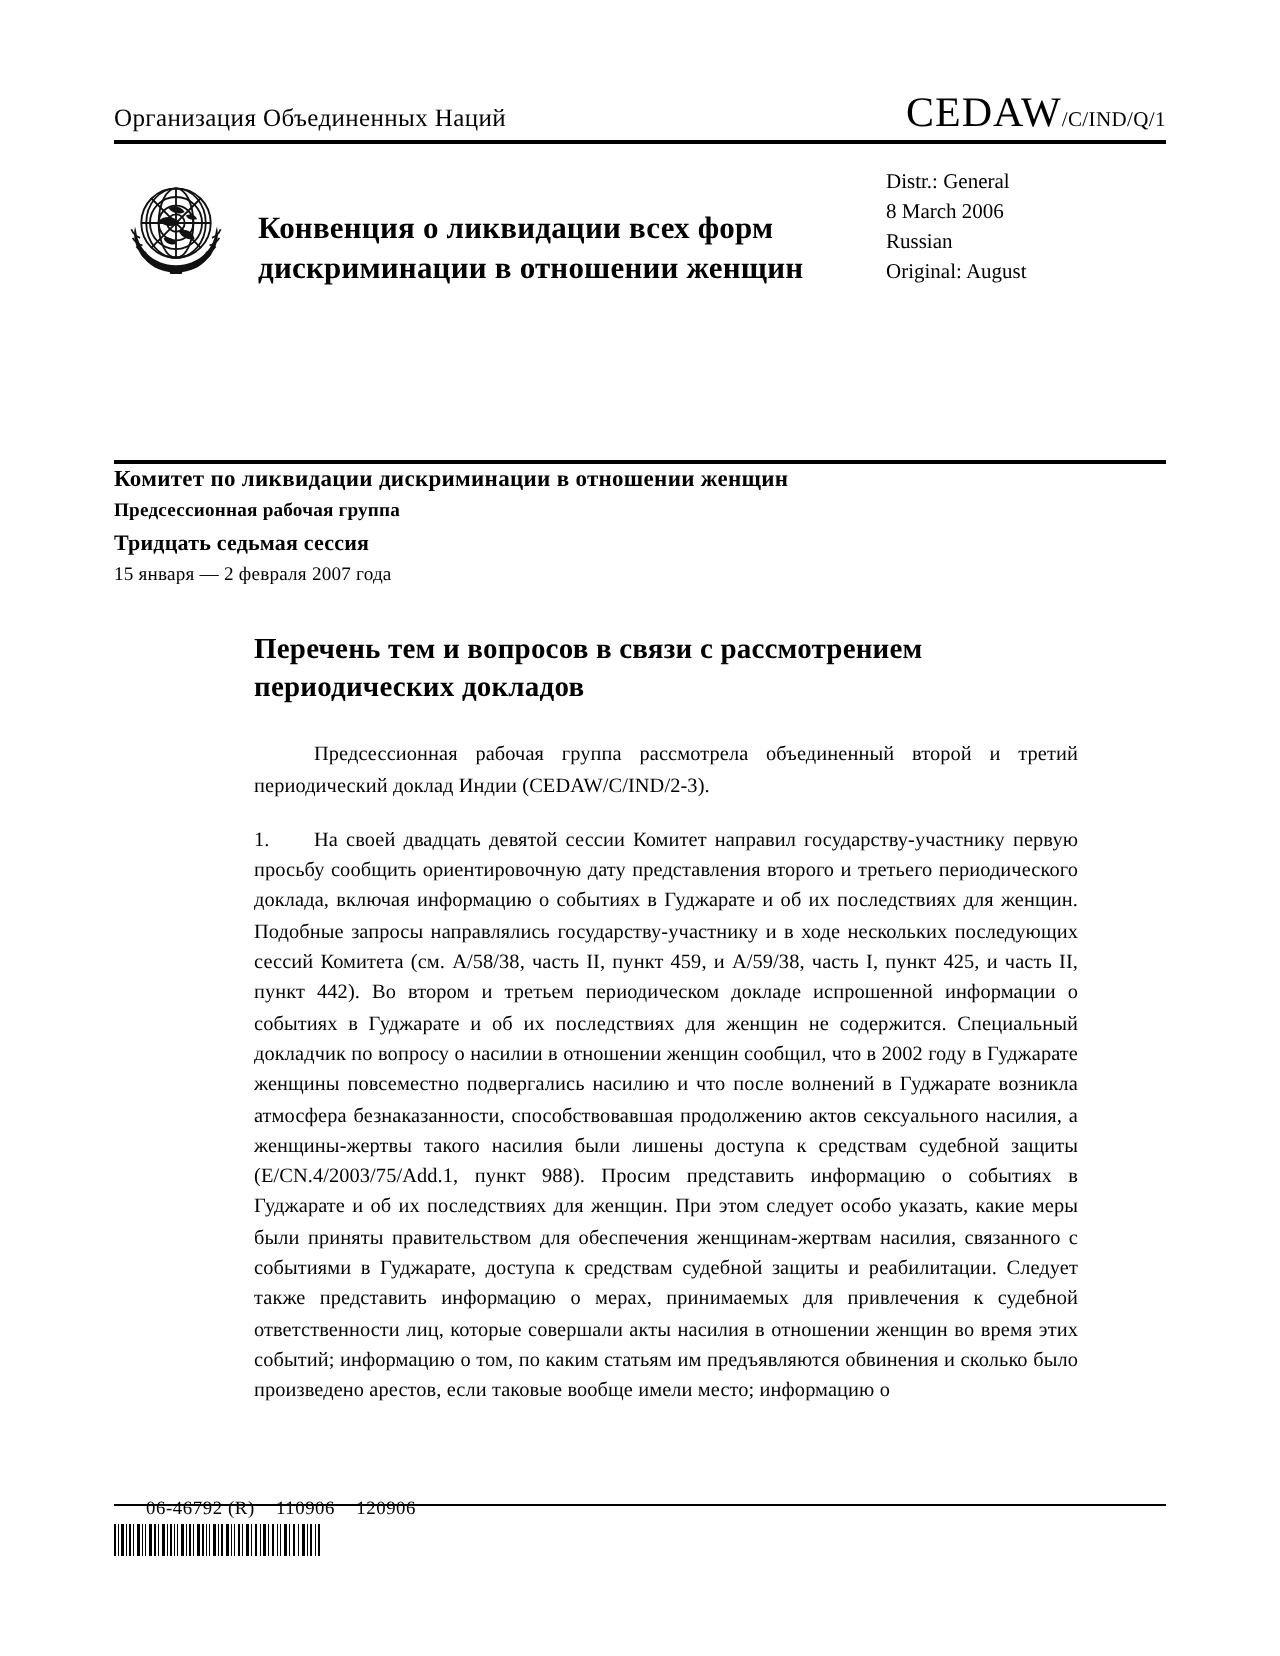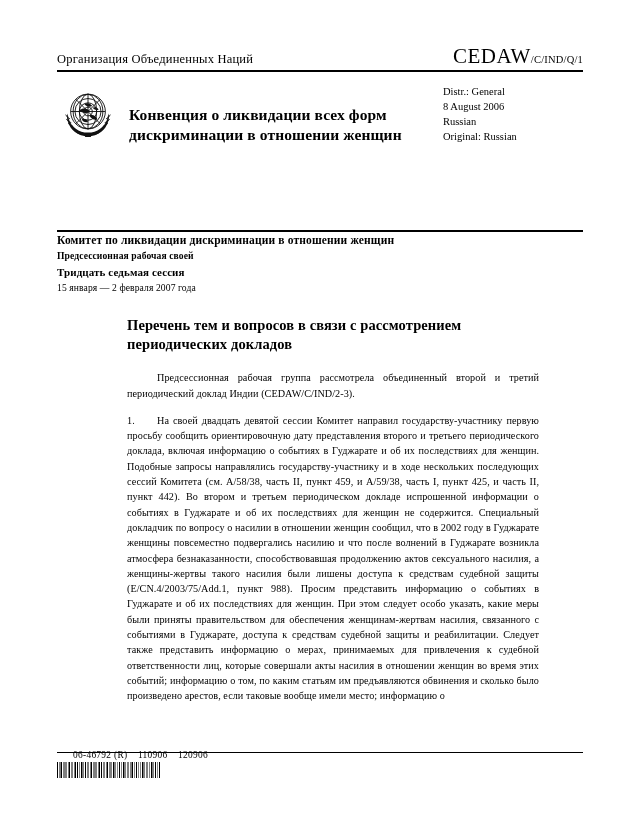--- a/index.html
+++ b/index.html
@@ -268,33 +268,33 @@
             </g>
             <rect x="45" y="84" width="10" height="3" rx="1"></rect>
           </g>
         </svg>
       </div>
 
       <div class="conv-title">Конвенция о ликвидации всех форм дискриминации в отношении женщин</div>
 
       <div class="distr">
         <div>Distr.: General</div>
-        <div>8 August 2006</div>
+        <div>8 March 2006</div>
         <div>Russian</div>
-        <div>Original: Russian</div>
+        <div>Original: August</div>
       </div>
 
     </div>
   </div>
 
   <hr class="committee-rule">
 
   <div class="committee">
     <div class="committee-name">Комитет по ликвидации дискриминации в отношении женщин</div>
-    <div class="committee-group">Предсессионная рабочая своей</div>
+    <div class="committee-group">Предсессионная рабочая группа</div>
     <div class="committee-session">Тридцать седьмая сессия</div>
     <div class="committee-dates">15 января — 2 февраля 2007 года</div>
   </div>
 
   <div class="content">
 
     <h1 class="doc-title">Перечень тем и вопросов в связи с рассмотрением периодических докладов</h1>
 
 
     <p class="intro-para">Предсессионная рабочая группа рассмотрела объединенный второй и третий периодический доклад Индии (CEDAW/C/IND/2-3).</p>

